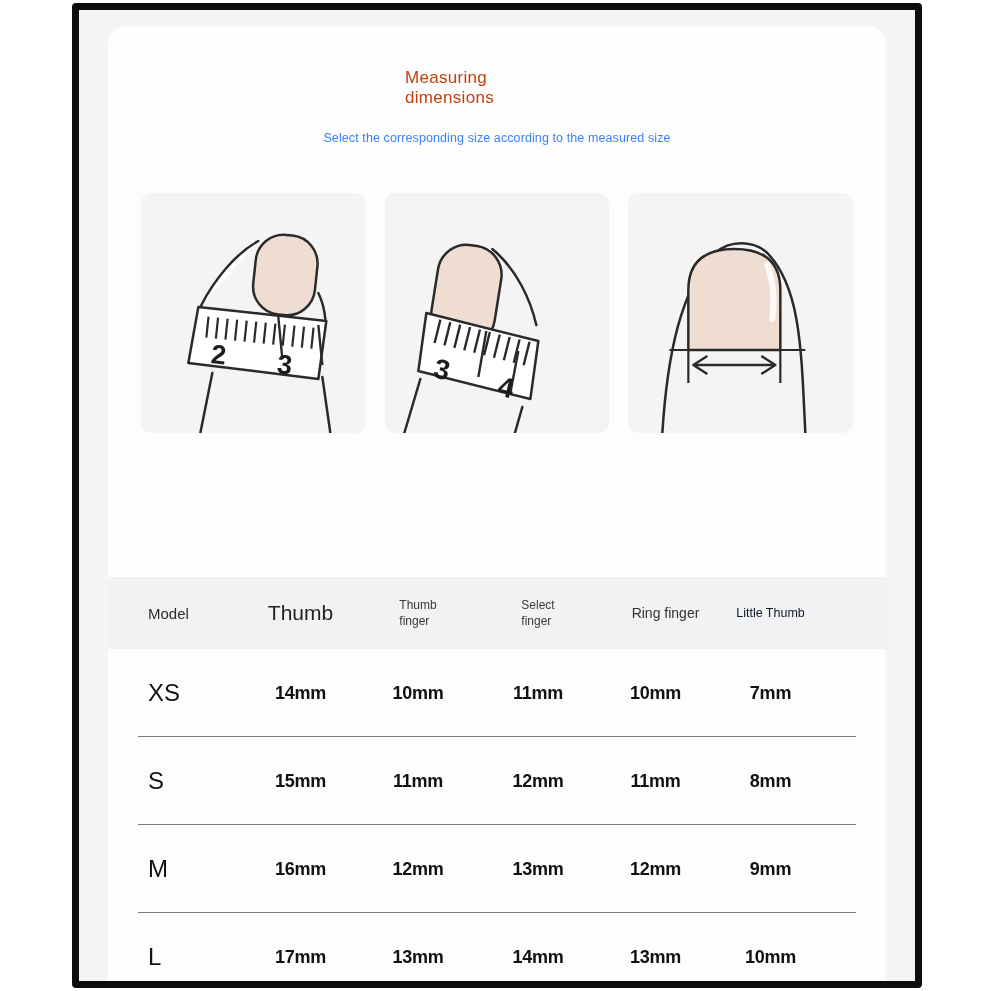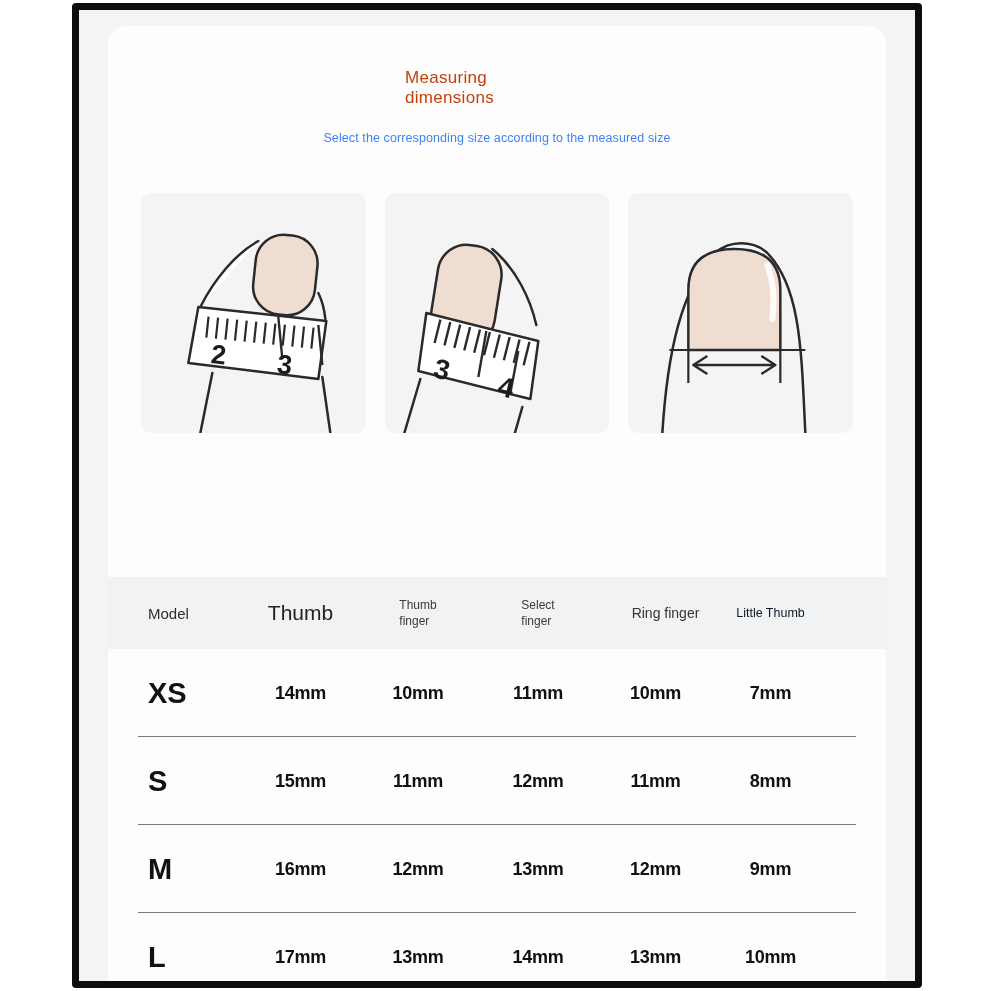--- a/index.html
+++ b/index.html
@@ -30,21 +30,21 @@
          grid-template-columns:135px 115px 120px 120px 115px 115px;align-items:center;}
   .trow{height:88px;display:grid;position:relative;
          grid-template-columns:135px 115px 120px 120px 115px 115px;align-items:center;}
   .trow:not(:last-child)::after{content:'';position:absolute;left:30px;right:30px;bottom:0;
          height:1.5px;background:#7a7a7a;}
   .h-model{padding-left:40px;font-size:15px;color:#2d2d2d;}
   .h-thumb{justify-self:center;font-size:21px;color:#222;}
   .h-two{justify-self:center;font-size:12px;line-height:16px;color:#3a3a3a;text-align:left;}
   .h-ring{justify-self:center;font-size:14px;color:#333;margin-left:20px;}
   .h-little{justify-self:center;font-size:12.5px;color:#0f172a;}
-  .c-model{padding-left:40px;font-weight:bold;font-size:29px;color:#121212;}
+  .c-model{padding-left:40px;font-weight:normal;font-size:24px;color:#121212;}
   .c-val{justify-self:center;font-weight:bold;font-size:18px;color:#111;letter-spacing:-.2px;}
 </style>
 </head>
 <body>
 
 <div class="stage">
   <div class="frame">
     <div class="panel">
 
       <div class="title">

